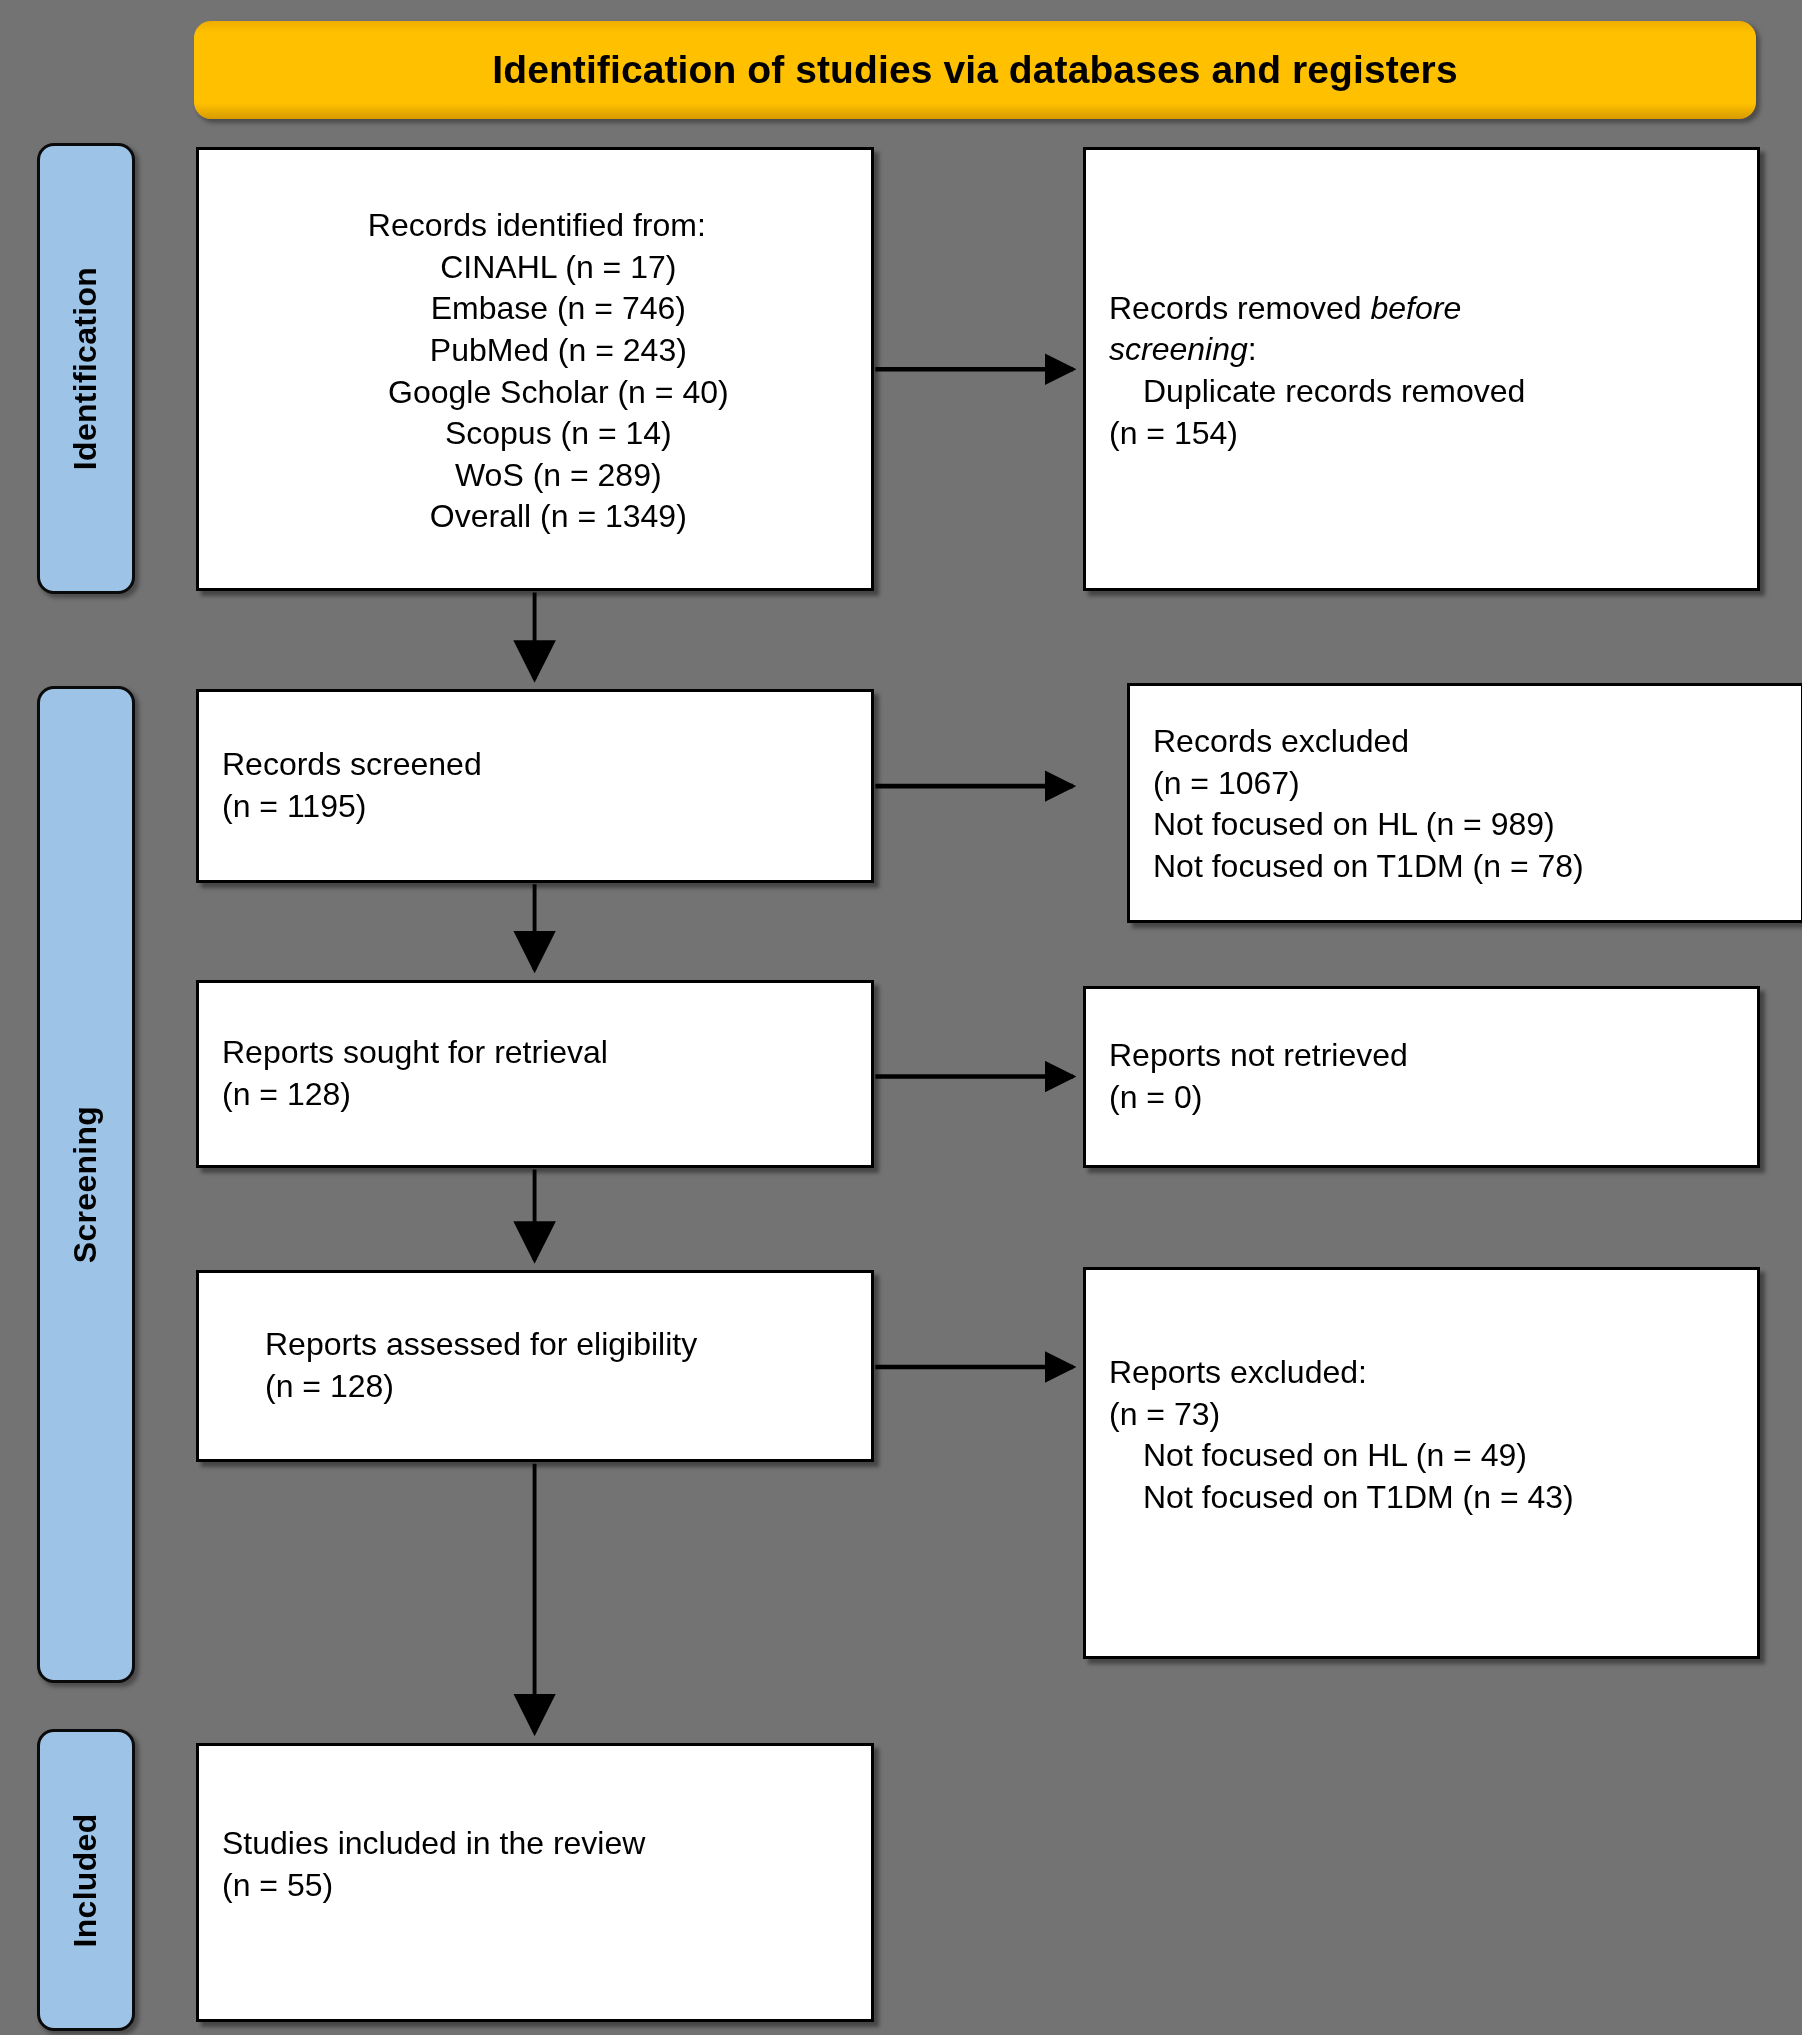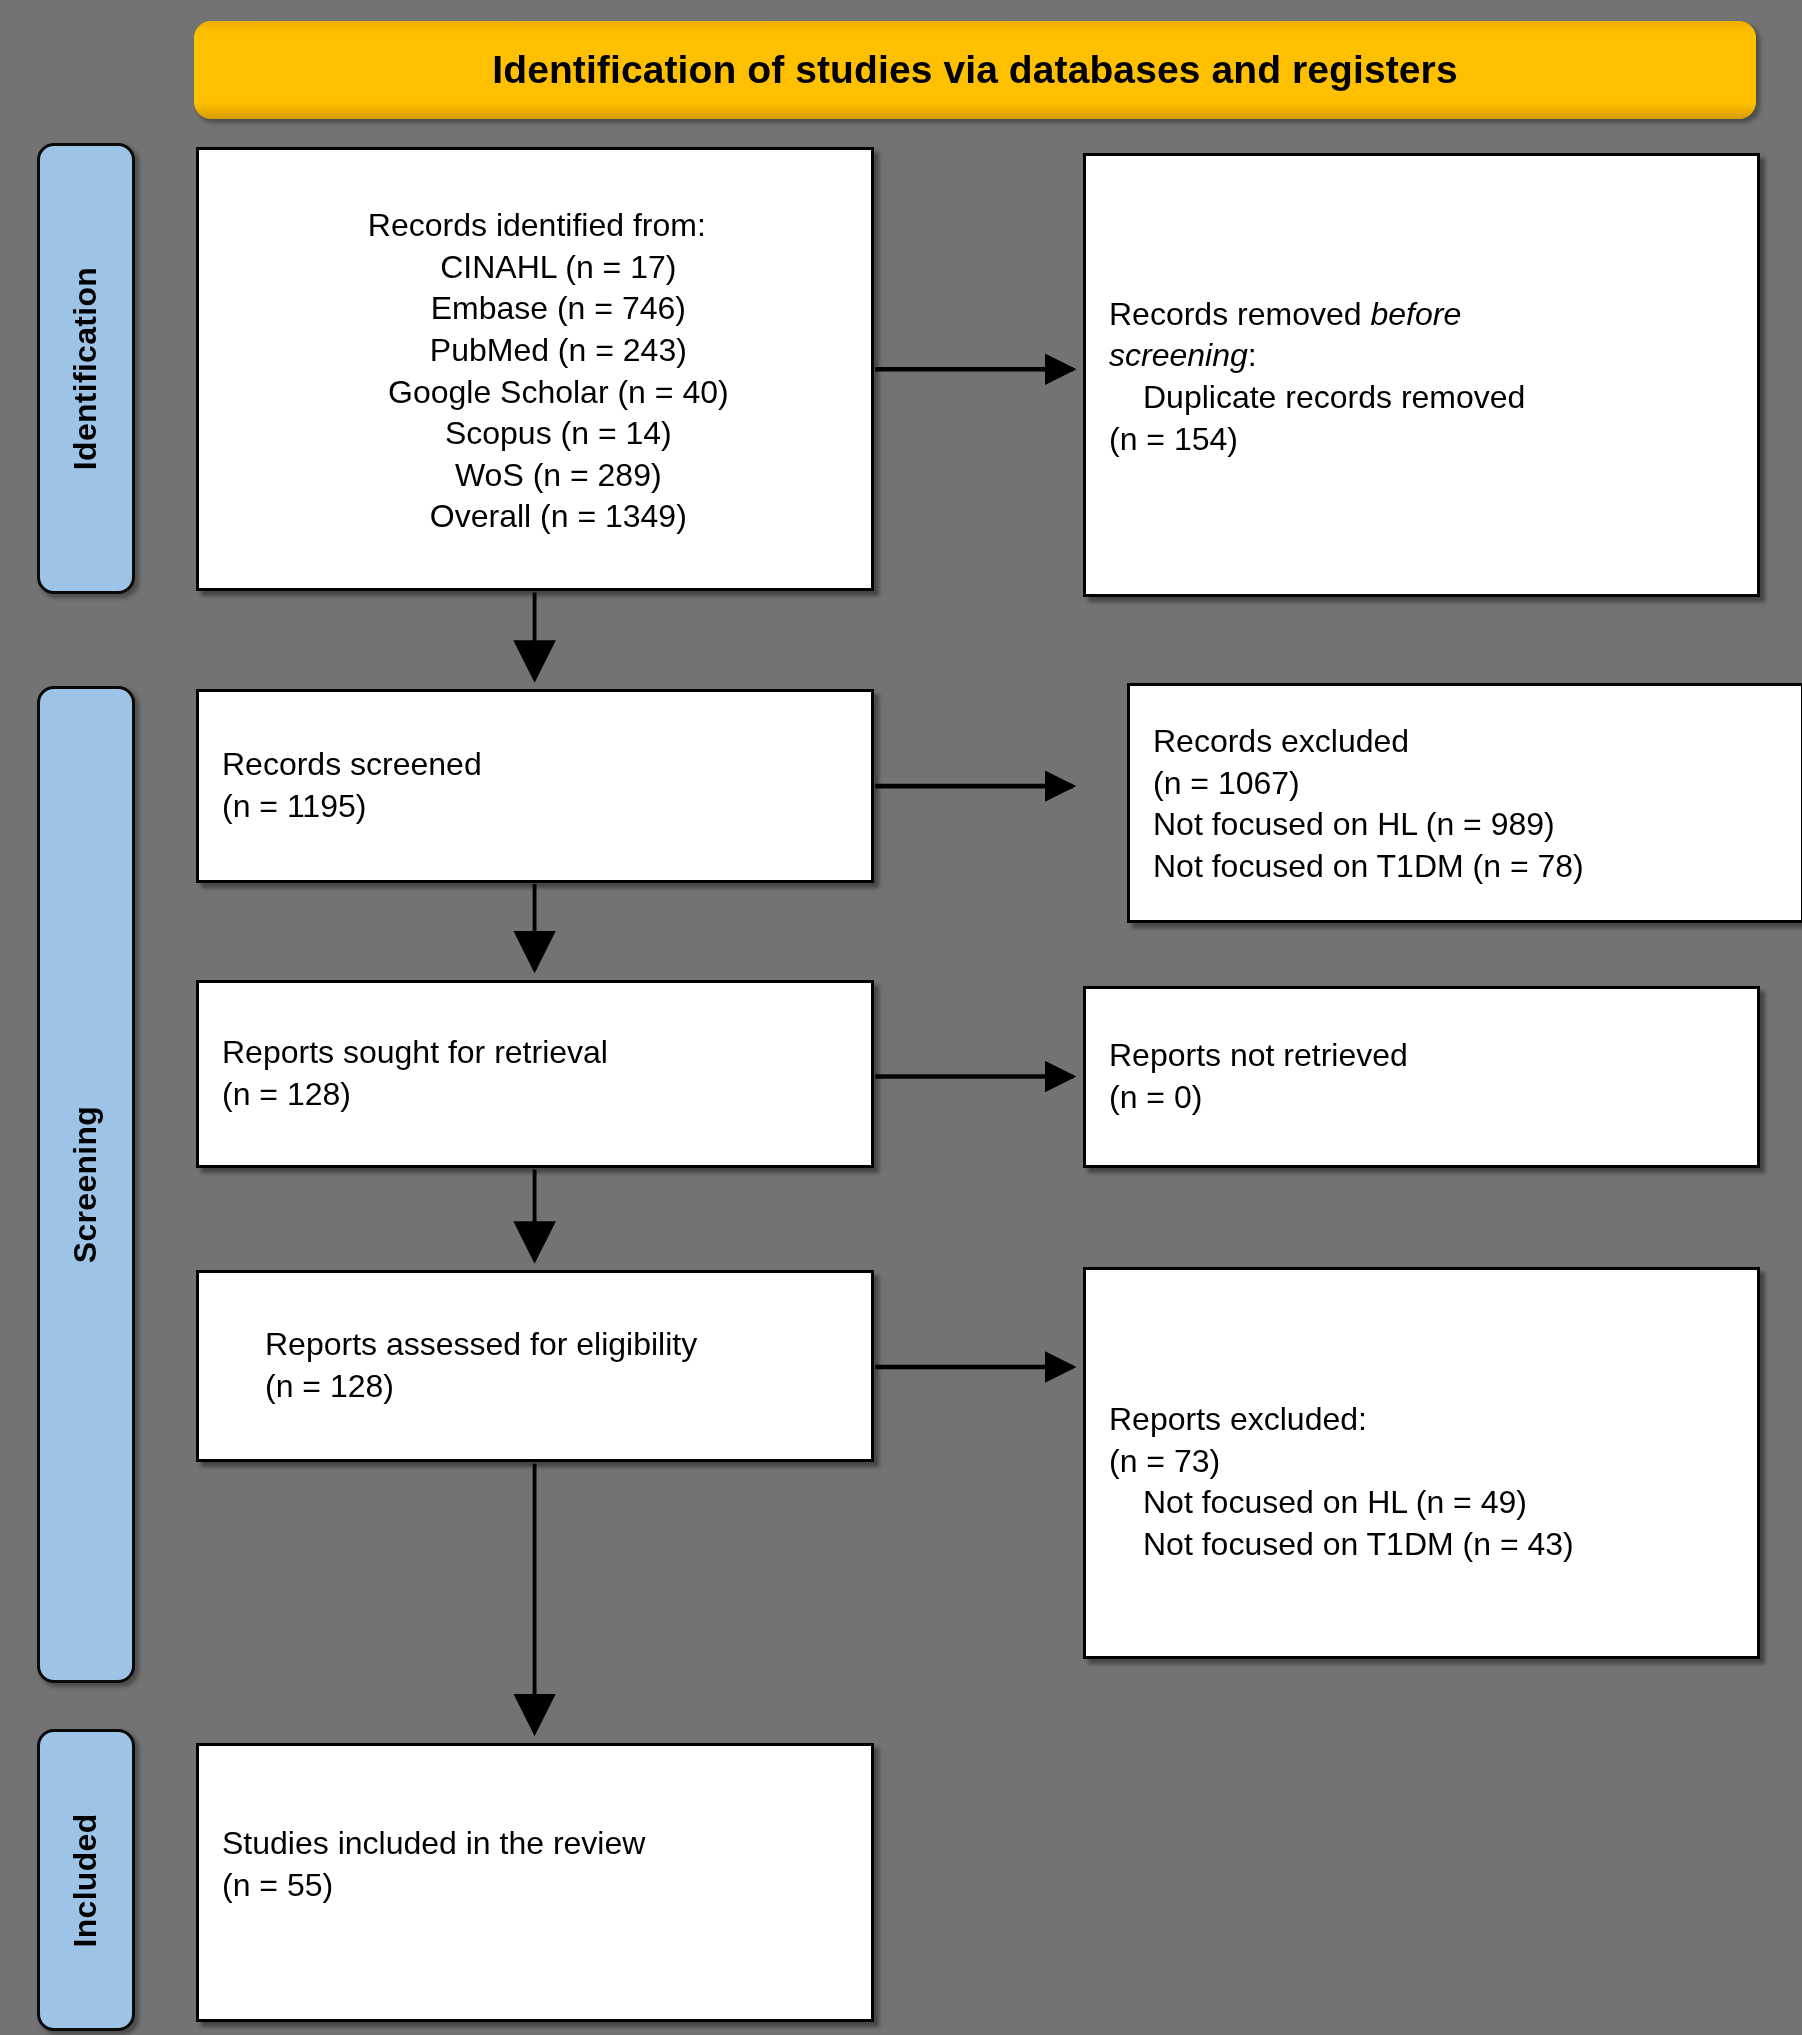--- a/index.html
+++ b/index.html
@@ -77,35 +77,35 @@
     line-height:1.30;
     color:#000000;
     white-space:pre;
   }
   .line.indent1{ padding-left:43px; }
   .line.indent2{ padding-left:34px; }
   .line .ital{ font-style:italic; }
 
   
   #box-identified      { left:196px;  top:147px;  width:678px; height:444px; }
-  #box-removed         { left:1083px; top:147px;  width:677px; height:444px;margin-top:6px; }
+  #box-removed         { left:1083px; top:147px;  width:677px; height:444px; }
   #box-screened        { left:196px;  top:689px; width:678px; height:194px; }
   #box-records-excluded{ left:1083px; top:683px; width:677px; height:240px;margin-left:44px; }
   #box-sought          { left:196px;  top:980px; width:678px; height:188px; }
   #box-not-retrieved   { left:1083px; top:986px; width:677px; height:182px; }
   #box-assessed        { left:196px;  top:1270px; width:678px; height:192px;padding-left:43px; }
   #box-reports-excluded{ left:1083px; top:1267px; width:677px; height:392px; }
   #box-included        { left:196px;  top:1743px; width:678px; height:279px; }
 
   
   #box-identified   .box-text{ padding-top:5.2px;text-align:center; }
   #box-removed      .box-text{ padding-top:3.9px; }
   #box-records-excluded .box-text{ padding-top:2.6px; }
   #box-reports-excluded{ align-items:flex-start; }
-  #box-reports-excluded .box-text{ padding-top:82px;margin-top:47px; }
+  #box-reports-excluded .box-text{ padding-top:82px; }
   #box-included{ align-items:flex-start; }
   #box-included .box-text{ padding-top:77px; }
   #box-screened .box-text{ padding-top:0px; }
 
   
   #connectors{
     position:absolute;
     left:0; top:0;
     width:1803px; height:2035px;
     pointer-events:none;

